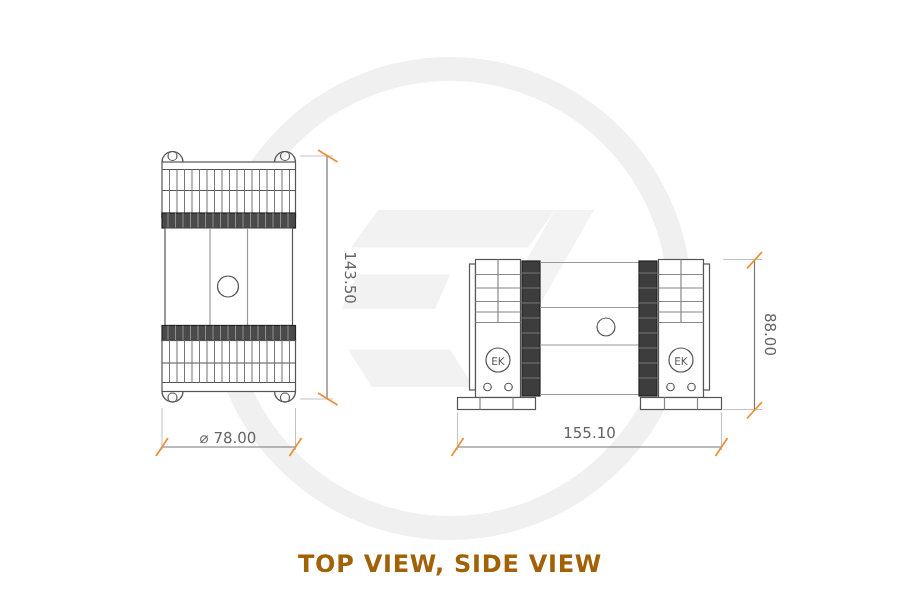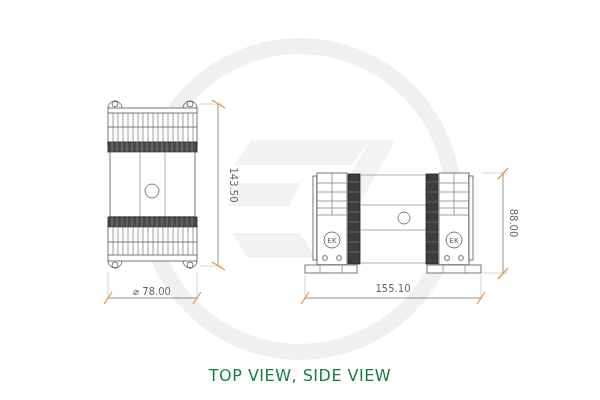--- a/index.html
+++ b/index.html
@@ -1,21 +1,22 @@
 <!DOCTYPE html>
 <html><head>
   <meta charset="utf-8">
   <style>
     html, body { margin: 0; padding: 0; background: #ffffff; }
     body { width: 600px; height: 400px; position: relative; overflow: hidden; font-family: "DejaVu Sans", sans-serif; }
     .stage { position: absolute; left: 0; top: 0; width: 600px; height: 400px; }
     .caption {
       position: absolute; left: 0; top: 366px; width: 600px; text-align: center;
       font-family: "DejaVu Sans", sans-serif; font-size: 16px; letter-spacing: 0.5px;
-      color: #15803d;
+      color: #a16207;
+      font-weight: bold;
     }
     svg text { font-family: "DejaVu Sans", sans-serif; }
   </style>
 </head>
 <body>
 
 <div class="stage">
 <svg width="600" height="400" viewBox="0 0 600 400" xmlns="http://www.w3.org/2000/svg">
 
   <g>

